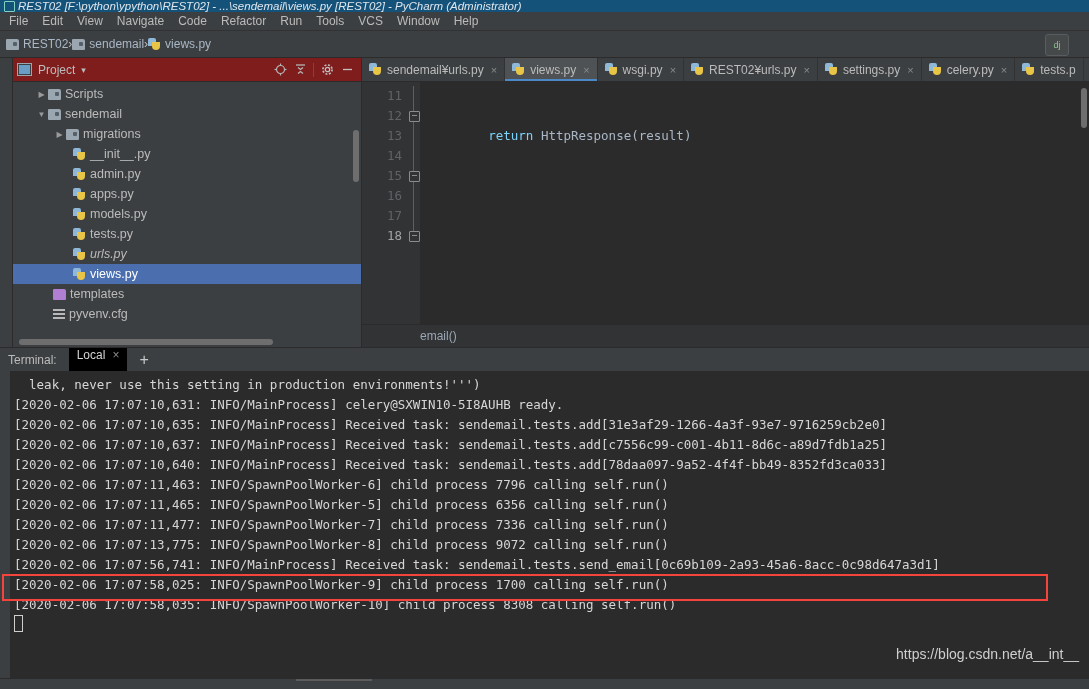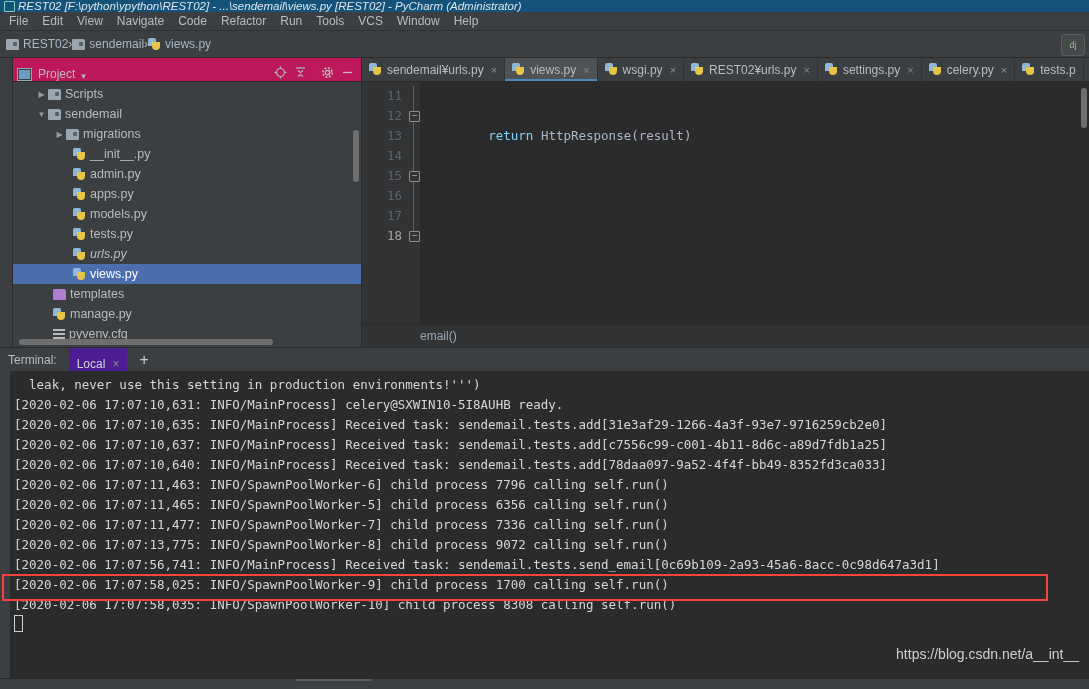--- a/index.html
+++ b/index.html
@@ -26,36 +26,36 @@
   }
   .menubar .mi{padding:0 7px;color:#bbbbbb;white-space:nowrap;}
 
   
   .navbar{
     height:26px;background:#3c3f41;display:flex;align-items:center;
     padding-left:6px;border-bottom:1px solid #2b2b2b;position:relative;
   }
   .crumb{display:flex;align-items:center;color:#a9b7c6;font-size:12px;}
   .crumb .ic{margin-right:4px;display:inline-block;}
-  .djbtn{position:absolute;right:4px;top:3px;width:22px;height:20px;
+  .djbtn{position:absolute;right:20px;top:3px;width:22px;height:20px;
      border:1px solid #5a5d5f;border-radius:3px;background:#45494a;
      display:flex;align-items:center;justify-content:center;}
 
   
   .middle{display:flex;flex:0 0 289px;height:289px;min-height:0;}
 
   
   .leftstrip{width:12px;background:#3c3f41;position:relative;flex:0 0 12px;
      border-right:1px solid #2b2b2b;overflow:hidden;}
 
   
   .project{width:348px;flex:0 0 348px;background:#3c3f41;display:flex;
      flex-direction:column;border-right:1px solid #2b2b2b;min-height:0;}
-  .ptitle{height:23px;display:flex;align-items:flex-end;padding:0 4px;
-     background:#be185d;border-bottom:1px solid #2b2b2b;}
+  .ptitle{height:23px;display:flex;align-items:center;padding:0 4px;
+     background:#7f1d1d;border-bottom:1px solid #2b2b2b;}
   .ptitle .pname{color:#bbbbbb;font-size:12px;margin-left:6px;}
   .ptitle .caret{margin-left:6px;color:#bbbbbb;font-size:9px;}
   .ptitle .spacer{flex:1;}
   .ptitle .tool{width:20px;height:18px;display:flex;align-items:center;
      justify-content:center;color:#b5b5b5;}
   .ptitle .divline{width:1px;height:14px;background:#555;margin:0 3px;}
 
   .ptree{flex:1;overflow:hidden;position:relative;background:#3c3f41;
      padding-top:2px;}
   .row{height:20px;display:flex;align-items:center;white-space:nowrap;
@@ -122,22 +122,22 @@
   .editor-scroll{position:absolute;right:2px;top:6px;width:6px;height:40px;
      background:#6e6e6e;border-radius:3px;}
   .bcbar{height:22px;background:#313335;display:flex;align-items:center;
      padding-left:58px;font-size:12px;color:#9aa7b5;border-top:1px solid #2b2b2b;}
 
   
   .termwrap{flex:1;display:flex;flex-direction:column;min-height:0;background:#2b2b2b;}
   .termtabs{height:23px;background:#3c3f41;display:flex;align-items:center;
      padding-left:8px;border-top:1px solid #2b2b2b;}
   .termtabs .lbl{font-size:12px;color:#bbbbbb;margin-right:12px;}
-  .termtabs .ttab{display:flex;align-items:flex-end;height:23px;padding:0 8px;
-     background:#4c1d95;font-size:12px;color:#d4d4d4;}
+  .termtabs .ttab{display:flex;align-items:flex-start;height:23px;padding:0 8px;
+     background:#000000;font-size:12px;color:#d4d4d4;}
   .termtabs .ttab .x{margin-left:7px;color:#8a8a8a;}
   .termtabs .plus{margin-left:12px;font-size:16px;color:#c8c8c8;line-height:1;}
 
   .termbody{flex:1;background:#2b2b2b;position:relative;overflow:hidden;
      padding:4px 0 0 4px;box-sizing:border-box;}
   .tline{font-family:"DejaVu Sans Mono",monospace;font-size:12.5px;
      line-height:20px;color:#d6d6d6;white-space:pre;height:20px;}
   .redbox{position:absolute;left:2px;right:41px;top:203px;height:27px;
      border:2px solid #f4443c;box-sizing:border-box;pointer-events:none;}
   .cursorblk{display:inline-block;width:7px;height:15px;border:1px solid #cfcfcf;
@@ -300,27 +300,20 @@
               <span class="a"></span>
               <span class="b"></span>
             </span>
           <span class="tlabel">views.py</span>
         </div>
         <div class="row" style="padding-left:40px;">
           <span class="ico folder purple"></span>
           <span class="tlabel">templates</span>
         </div>
         <div class="row" style="padding-left:40px;">
-          <span class="ico pyico">
-              <span class="a"></span>
-              <span class="b"></span>
-            </span>
-          <span class="tlabel">manage.py</span>
-        </div>
-        <div class="row" style="padding-left:40px;">
           <span class="ico cfgico">
               <i></i>
               <i></i>
               <i></i>
             </span>
           <span class="tlabel">pyvenv.cfg</span>
         </div>
         <div class="vscroll"></div>
         <div class="hscroll"></div>
       </div>

